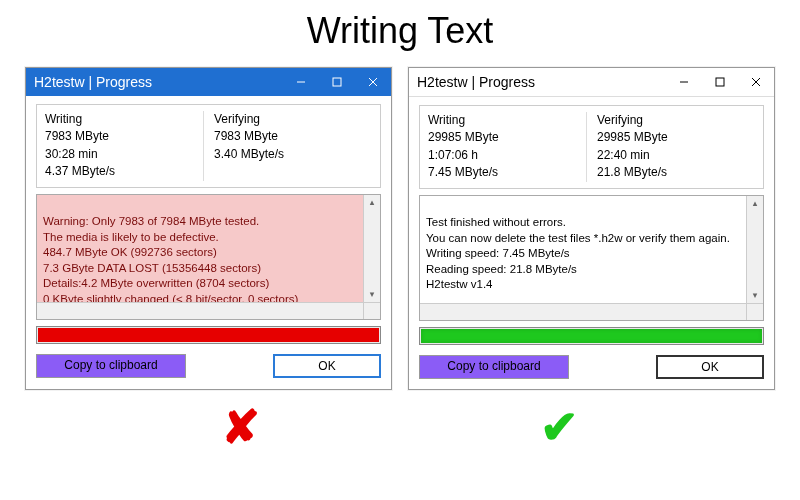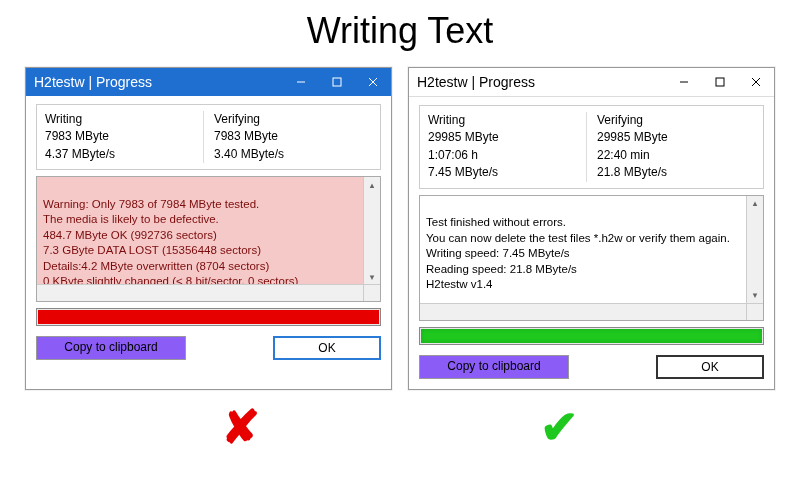--- a/index.html
+++ b/index.html
@@ -202,20 +202,21 @@
               <line x1="9" y1="1" x2="1" y2="9" stroke="currentColor" stroke-width="1"></line>
             </svg>
           </div>
       </div>
     </div>
     <div class="panel-body">
       <div class="stats">
         <div class="col left">
           <div>Writing</div>
           <div>7983 MByte</div>
+          <div>30:28 min</div>
           <div>4.37 MByte/s</div>
         </div>
         <div class="col right">
           <div>Verifying</div>
           <div>7983 MByte</div>
           <div>3.40 MByte/s</div>
         </div>
       </div>
 
       <div class="logbox error">

